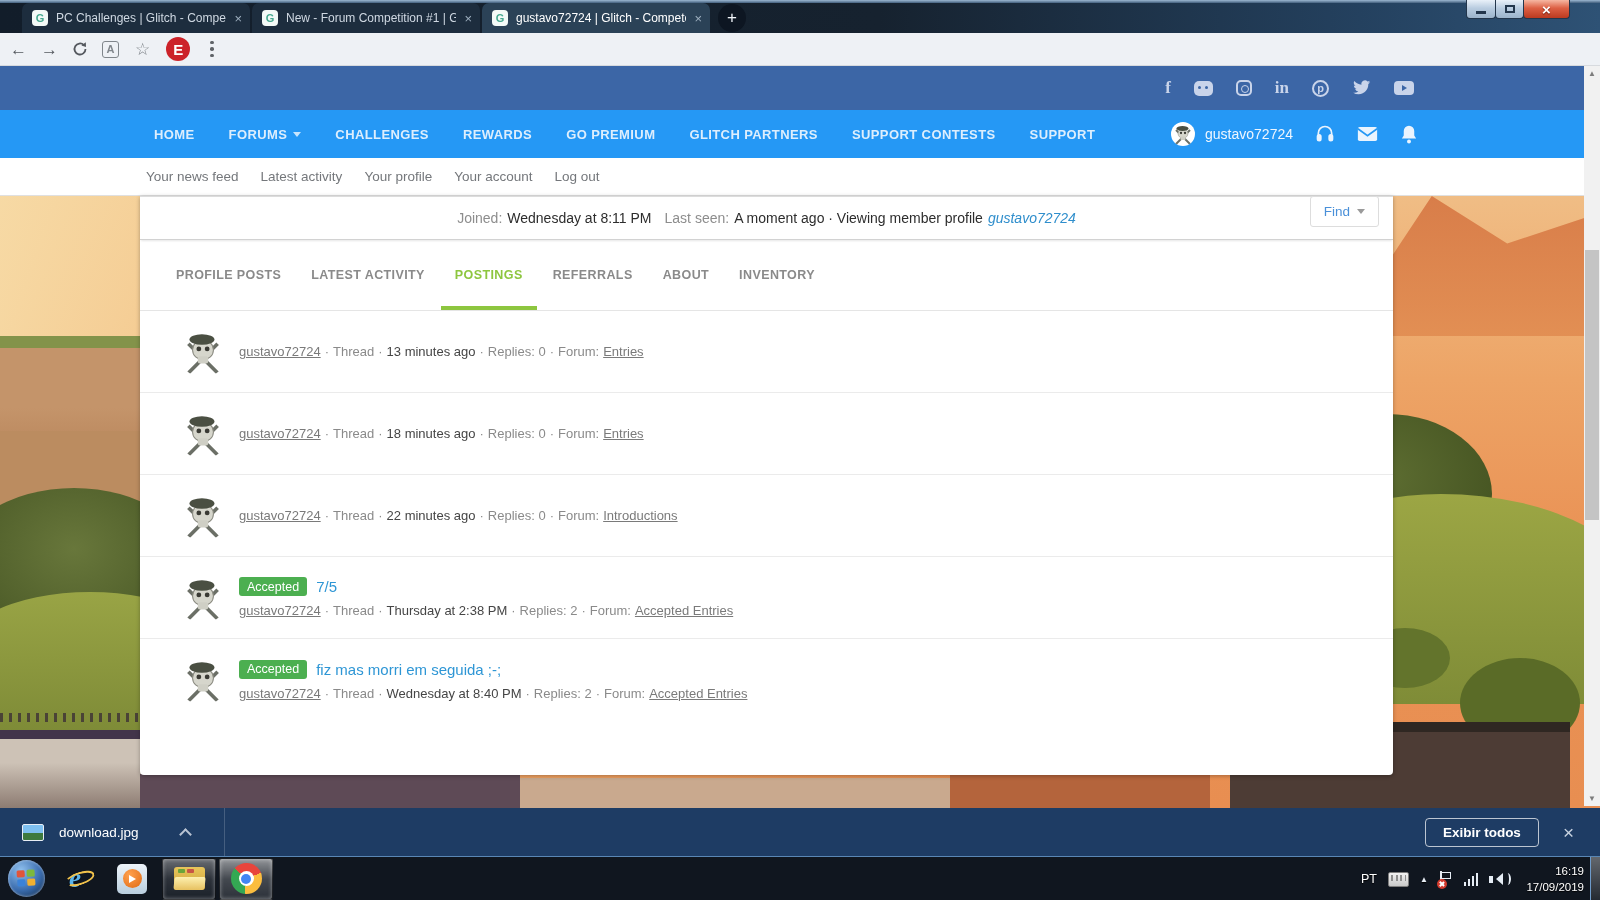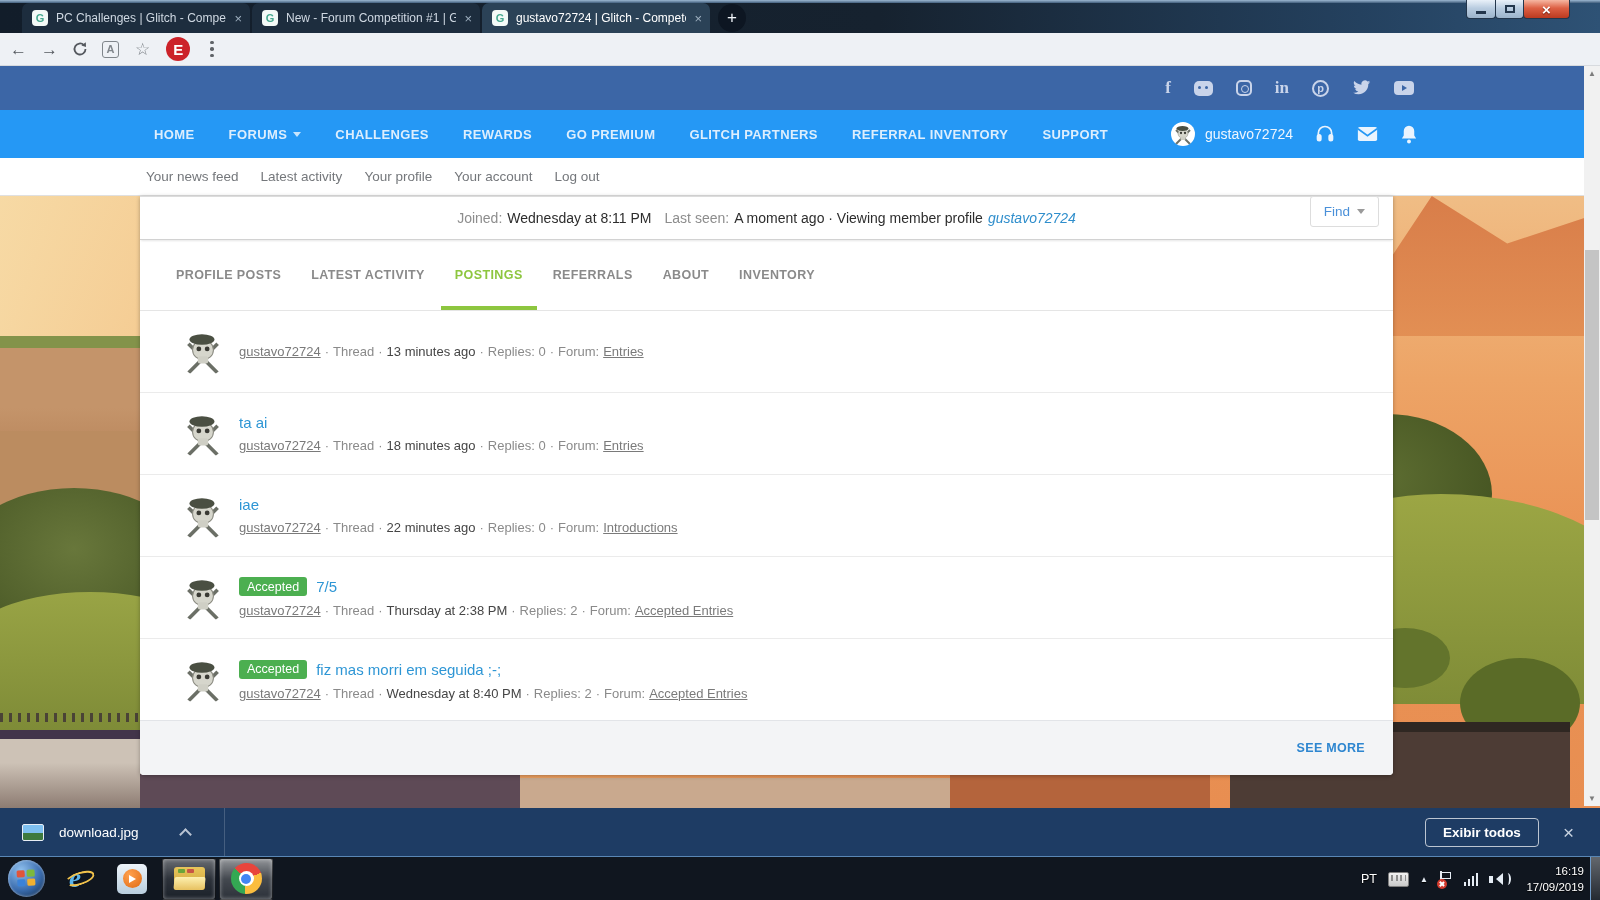--- a/index.html
+++ b/index.html
@@ -348,21 +348,21 @@
     <div class="main-nav">
       <span class="nav-item">HOME</span>
       <span class="nav-item">
           <span>FORUMS</span>
           <span class="caret-down"></span>
         </span>
       <span class="nav-item">CHALLENGES</span>
       <span class="nav-item">REWARDS</span>
       <span class="nav-item">GO PREMIUM</span>
       <span class="nav-item">GLITCH PARTNERS</span>
-      <span class="nav-item">REFERRAL INVENTORY</span>
+      <span class="nav-item">SUPPORT CONTESTS</span>
       <span class="nav-item">SUPPORT</span>
     </div>
     <div class="user-area">
       <span class="mini-avatar">
         <svg width="24" height="24" viewBox="0 0 48 48">
             <line x1="10" y1="16" x2="40" y2="46" stroke="#6b6f66" stroke-width="4"></line>
             <line x1="38" y1="16" x2="8" y2="46" stroke="#6b6f66" stroke-width="4"></line>
             <ellipse cx="24" cy="23" rx="10" ry="9.5" fill="#d6d6cc" stroke="#8a8a80"></ellipse>
             <rect x="19" y="29" width="10" height="7" rx="2" fill="#cfcfc5"></rect>
             <circle cx="20" cy="22" r="2.3" fill="#3a3a34"></circle>
@@ -459,23 +459,20 @@
                 <line x1="10" y1="16" x2="40" y2="46" stroke="#6b6f66" stroke-width="3.5"></line>
                 <line x1="38" y1="16" x2="8" y2="46" stroke="#6b6f66" stroke-width="3.5"></line>
                 <ellipse cx="24" cy="22" rx="10" ry="9.5" fill="#d6d6cc" stroke="#8a8a80"></ellipse>
                 <rect x="19" y="28" width="10" height="7" rx="2" fill="#cfcfc5"></rect>
                 <circle cx="20" cy="21" r="2.3" fill="#3a3a34"></circle>
                 <circle cx="28" cy="21" r="2.3" fill="#3a3a34"></circle>
                 <ellipse cx="23" cy="12" rx="12" ry="5" fill="#4a4f42"></ellipse>
               </svg>
           </span>
           <div class="post-body">
-            <div class="post-title-line">
-                <span class="post-title">ta ai</span>
-              </div>
             <div class="meta">
               <span class="meta-link">gustavo72724</span>
               <span>·</span>
               <span>Thread</span>
               <span>·</span>
               <span class="meta-time">18 minutes ago</span>
               <span>·</span>
               <span>Replies: 0</span>
               <span>·</span>
               <span>Forum:</span>
@@ -490,23 +487,20 @@
                 <line x1="10" y1="16" x2="40" y2="46" stroke="#6b6f66" stroke-width="3.5"></line>
                 <line x1="38" y1="16" x2="8" y2="46" stroke="#6b6f66" stroke-width="3.5"></line>
                 <ellipse cx="24" cy="22" rx="10" ry="9.5" fill="#d6d6cc" stroke="#8a8a80"></ellipse>
                 <rect x="19" y="28" width="10" height="7" rx="2" fill="#cfcfc5"></rect>
                 <circle cx="20" cy="21" r="2.3" fill="#3a3a34"></circle>
                 <circle cx="28" cy="21" r="2.3" fill="#3a3a34"></circle>
                 <ellipse cx="23" cy="12" rx="12" ry="5" fill="#4a4f42"></ellipse>
               </svg>
           </span>
           <div class="post-body">
-            <div class="post-title-line">
-                <span class="post-title">iae</span>
-              </div>
             <div class="meta">
               <span class="meta-link">gustavo72724</span>
               <span>·</span>
               <span>Thread</span>
               <span>·</span>
               <span class="meta-time">22 minutes ago</span>
               <span>·</span>
               <span>Replies: 0</span>
               <span>·</span>
               <span>Forum:</span>
@@ -574,23 +568,20 @@
               <span>Replies: 2</span>
               <span>·</span>
               <span>Forum:</span>
               <span class="meta-link">Accepted Entries</span>
             </div>
           </div>
         </div>
 
       </div>
 
-      <div class="card-footer">
-        <span class="see-more">SEE MORE</span>
-      </div>
     </div>
 
     <div class="scrollbar">
       <span class="sb-arrow sb-up">▲</span>
       <span class="sb-thumb"></span>
       <span class="sb-arrow sb-down">▼</span>
     </div>
   </div>
 
   <div class="download-bar">

